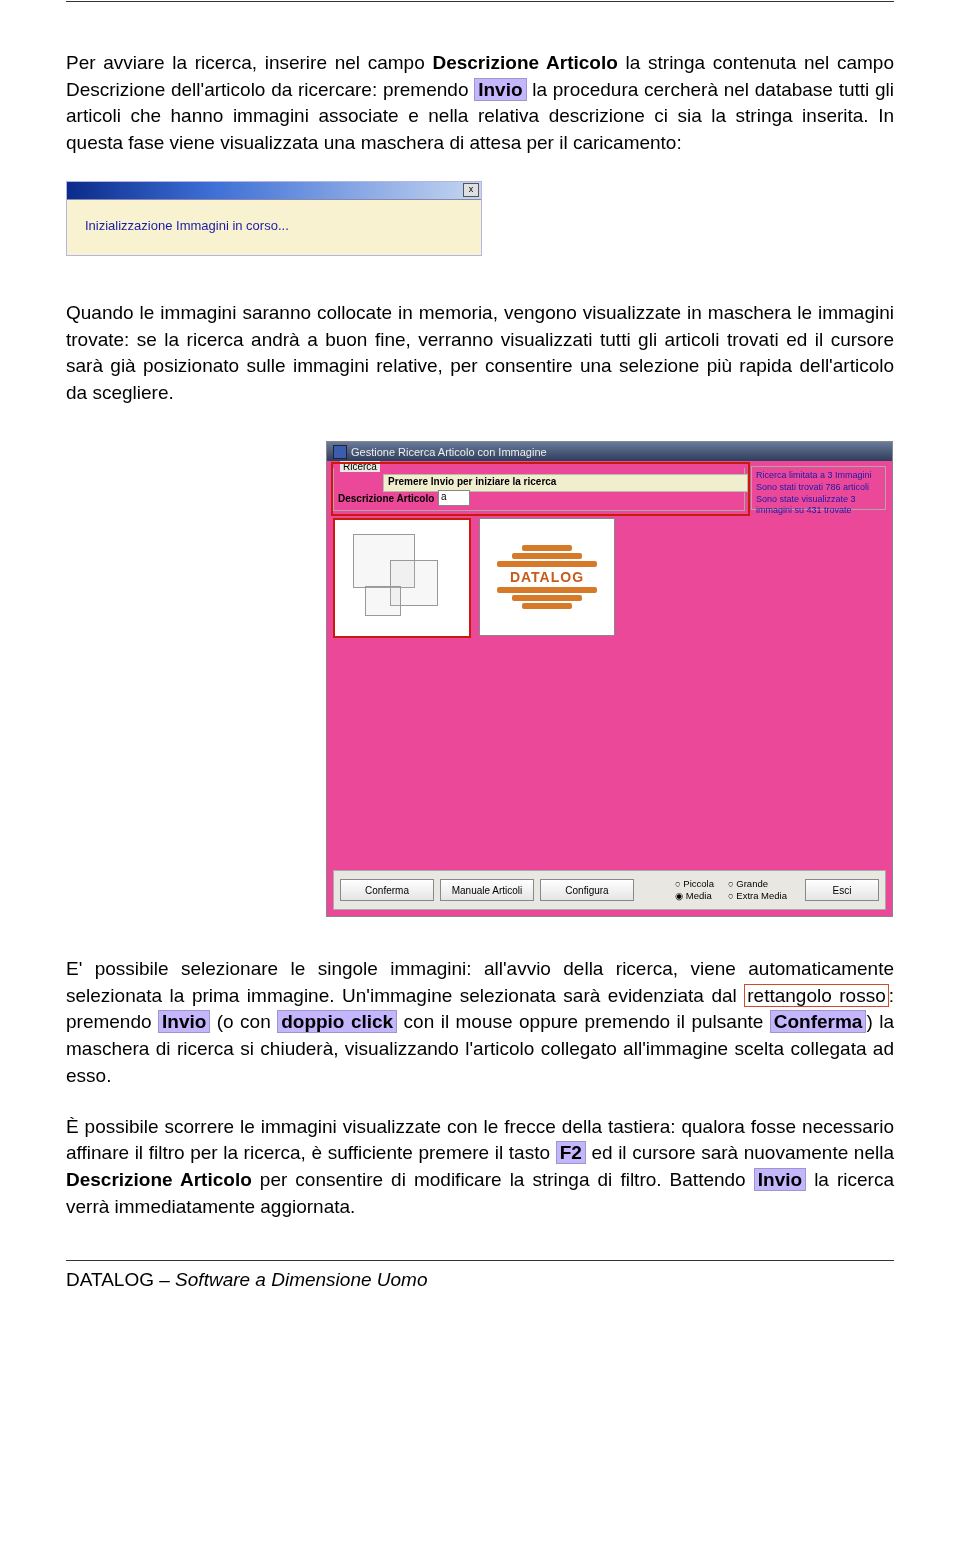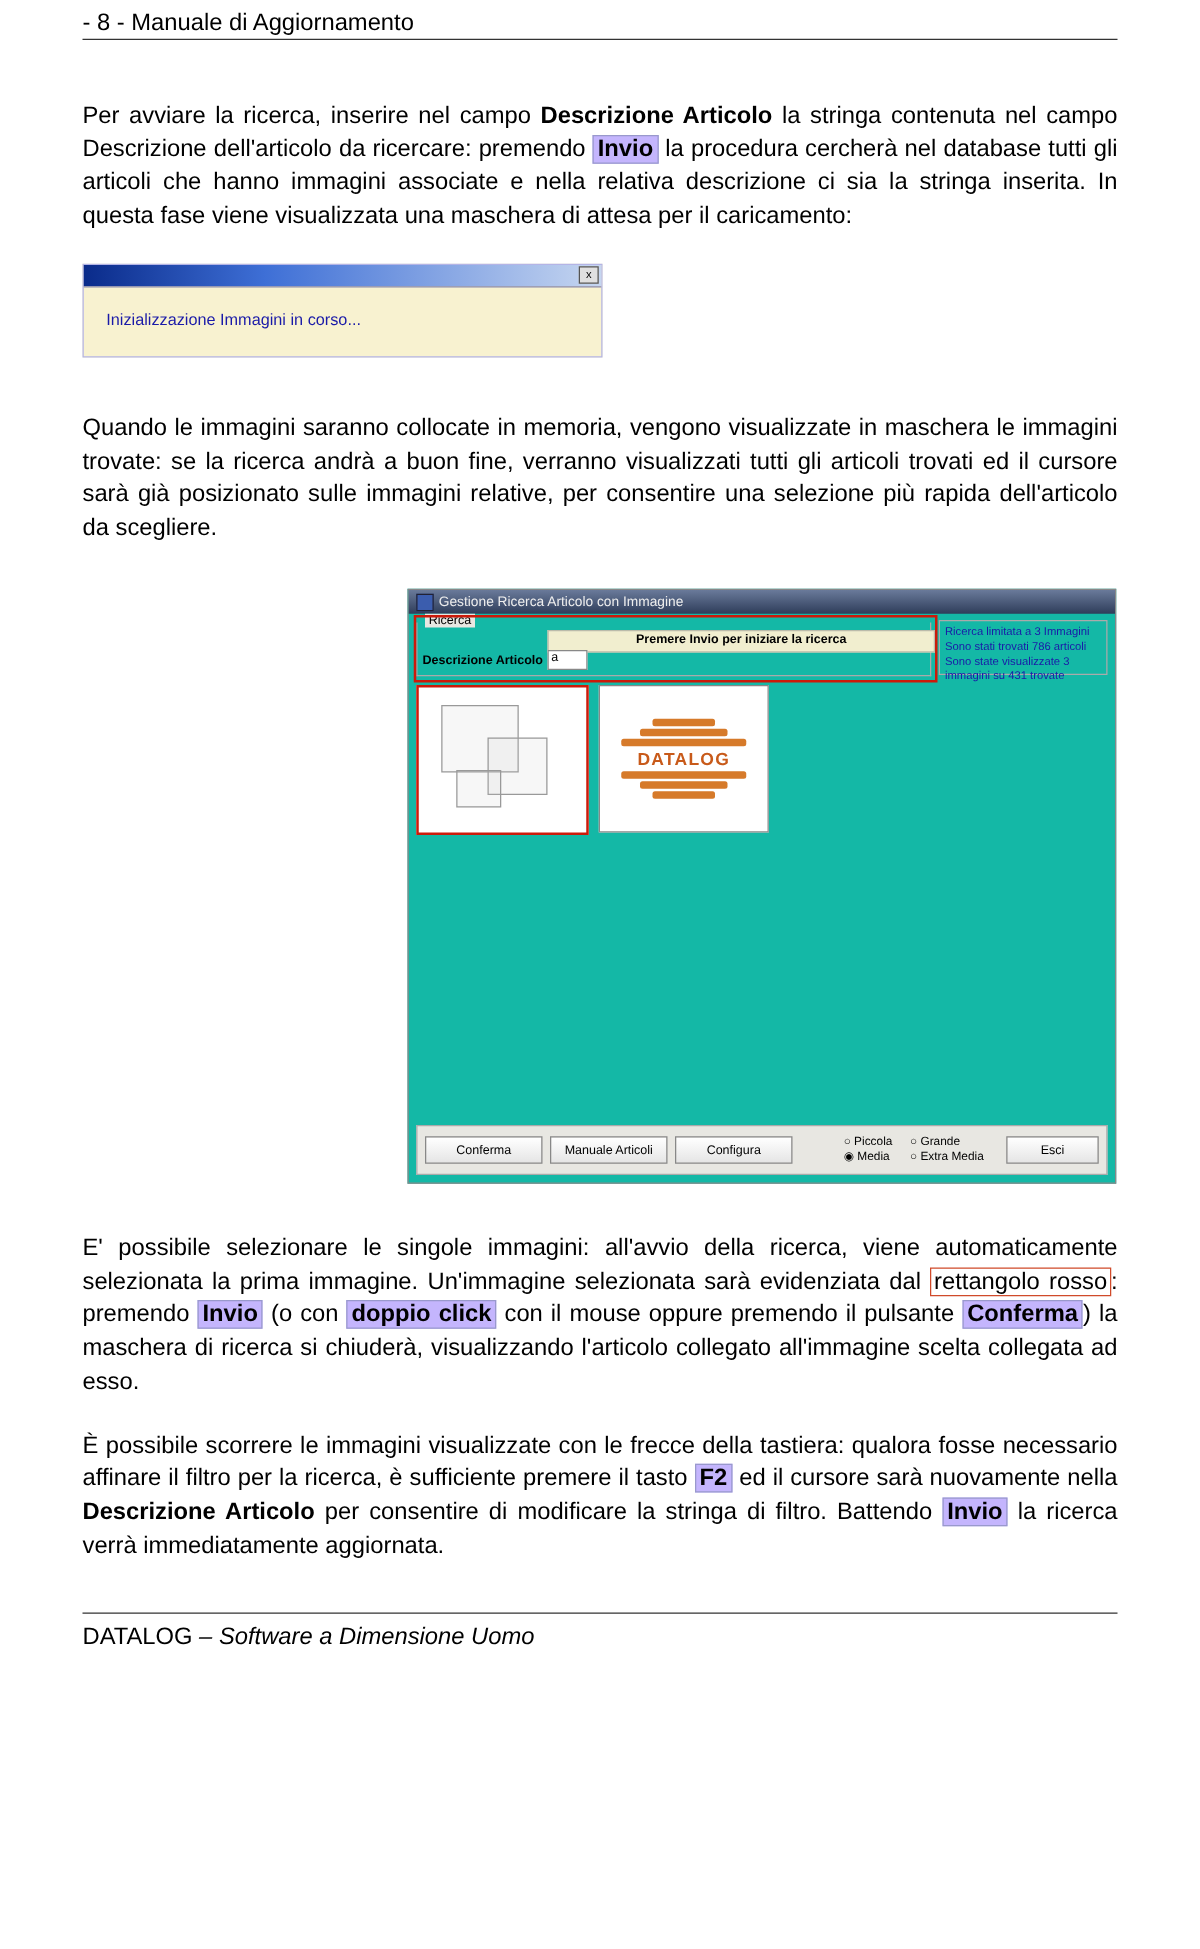--- a/index.html
+++ b/index.html
@@ -119,21 +119,21 @@
     position: absolute;
     left: 10px; bottom: 10px;
     color: #4a6aa5;
     font-size: 18px;
     font-family: Arial;
     letter-spacing: 1px;
   }
   
   .search-win {
     left: 260px; top: 10px; width: 565px; height: 474px;
-    background: #14b8a6;
+    background: #ec4899;
   }
   .search-win .tb-dark { background: linear-gradient(#6a7a9a,#2e3d5a); color:#eee; }
   .group-ricerca {
     position: absolute;
     left: 6px; top: 26px;
     width: 410px; height: 42px;
     border: 1px solid #aaa;
     border-top: none;
   }
   .group-ricerca::before {
@@ -147,27 +147,26 @@
   .group-ricerca .rowline {
     position: absolute;
     left: 4px; right: 4px;
     display: flex;
     align-items: center;
     font-size: 10px;
   }
   .group-ricerca .hint { top: 6px; width:100%; }
   .group-ricerca .hint .hintbox {
     flex: 1;
-    margin-left: 100px;
+    margin-left: 45px;
     background: #f1eecf;
     border: 1px solid #bba;
     height: 14px;
     font-weight: bold;
     padding: 1px 4px;
-    text-align: center;
   }
   .group-ricerca .descrow { top: 22px; }
   .group-ricerca .descrow .lbl { width: 100px; font-weight: bold; font-size: 10px;}
   .group-ricerca .descrow .inp {
     width: 26px; height: 14px;
     border: 1px solid #888;
     background: #fff;
     padding: 0 2px;
     display: inline-block;
   }
@@ -256,21 +255,20 @@
   }
   .footer-rule { border:none; border-top:1px solid #333; }
   .footer-text { font-size: 19px; font-style: italic; margin-top: 2px; }
   .footer-text .strong { font-style: normal; }
 </style>
 </head>
 <body>
 
 <div class="page">
 
-  <div class="header-line">- 8 -  Manuale di Aggiornamento</div>
   <hr class="top-rule">
 
   <p class="bodytext first">
     <span>Per avviare la ricerca, inserire nel campo </span><span class="bold">Descrizione Articolo</span><span> la stringa contenuta nel campo Descrizione dell'articolo da ricercare: premendo </span><span class="keycap">Invio</span><span> la procedura cercherà nel database tutti gli articoli che hanno immagini associate e nella relativa descrizione ci sia la stringa inserita. In questa fase viene visualizzata una maschera di attesa per il caricamento:</span>
   </p>
 
   <div class="init-dialog">
     <div class="titlebar">
       <div class="close">x</div>
     </div>

